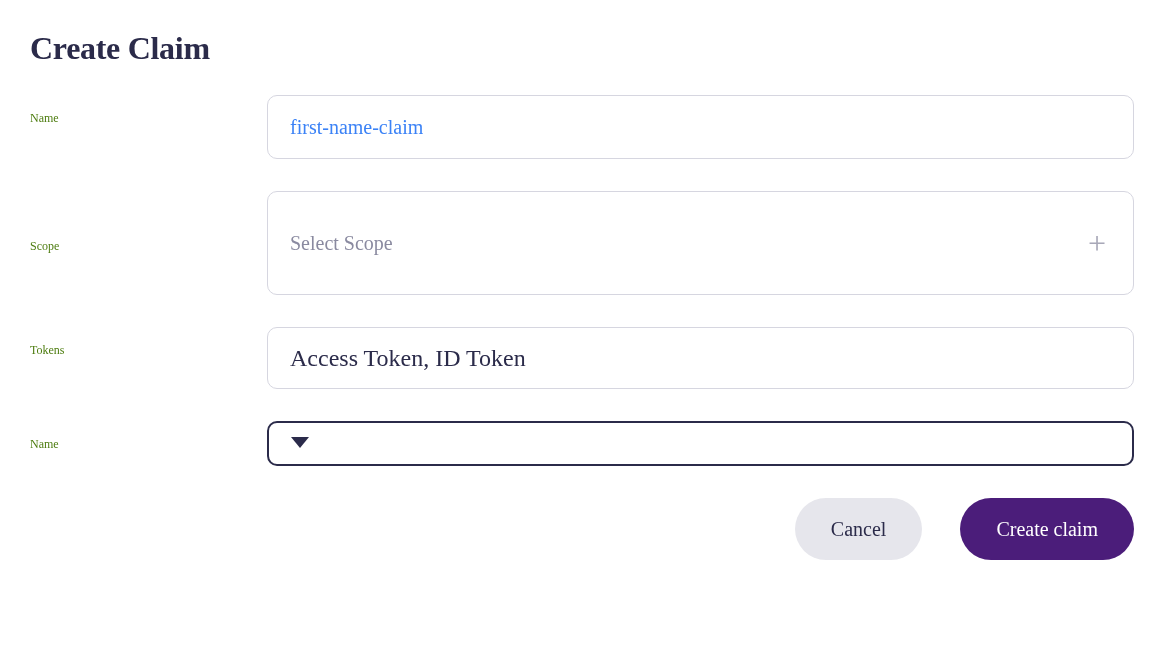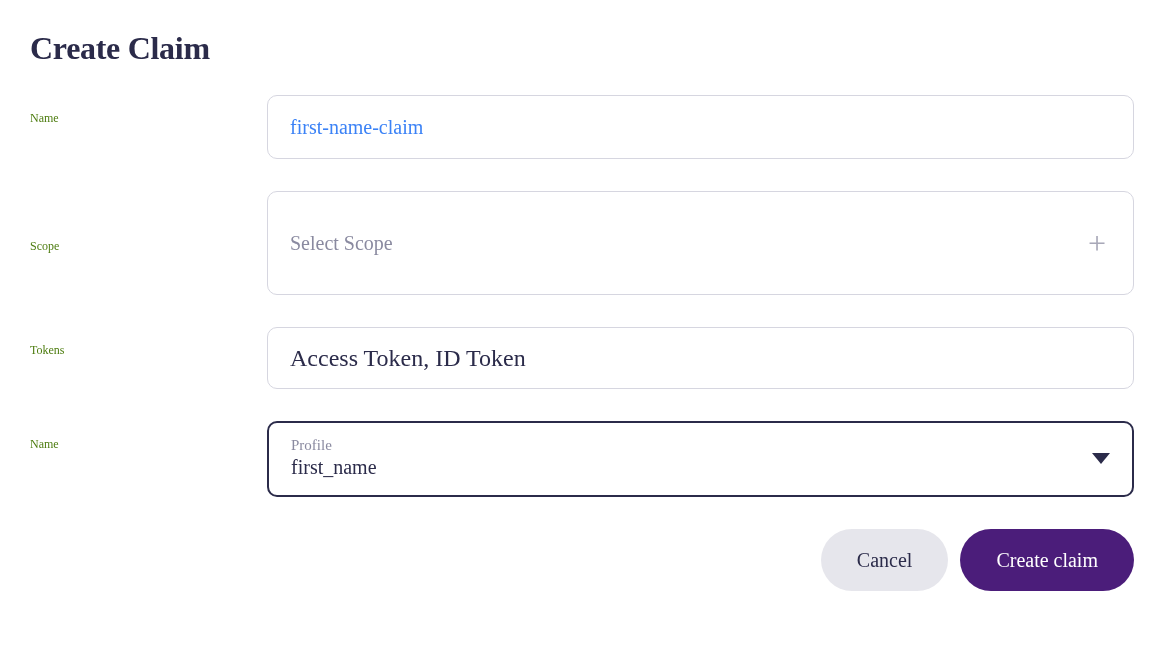--- a/index.html
+++ b/index.html
@@ -147,21 +147,21 @@
     .caret-down {
       width: 0;
       height: 0;
       border-left: 9px solid transparent;
       border-right: 9px solid transparent;
       border-top: 11px solid #2b2b4a;
     }
     .button-row {
       display: flex;
       justify-content: flex-end;
-      gap: 12px;
+      gap: 38px;
       margin-top: 10px;
     }
     .btn {
       height: 62px;
       padding: 0 36px;
       border-radius: 999px;
       border: none;
       font-size: 20px;
       font-weight: 500;
       cursor: pointer;
@@ -207,24 +207,20 @@
       <div class="select-like short">
         <span class="select-value">Access Token,  ID Token</span>
       </div>
     </div>
   </div>
 
   <div class="form-row">
     <div class="form-label">Name</div>
     <div class="form-control-wrap">
       <div class="value-select">
-        <div class="value-text-wrap">
-          <span class="value-sublabel">Profile</span>
-          <span class="value-main">first_name</span>
-        </div>
         <span class="caret-down"></span>
       </div>
     </div>
   </div>
 
   <div class="button-row">
     <button class="btn btn-cancel">Cancel</button>
     <button class="btn btn-primary">Create claim</button>
   </div>
 </div>

